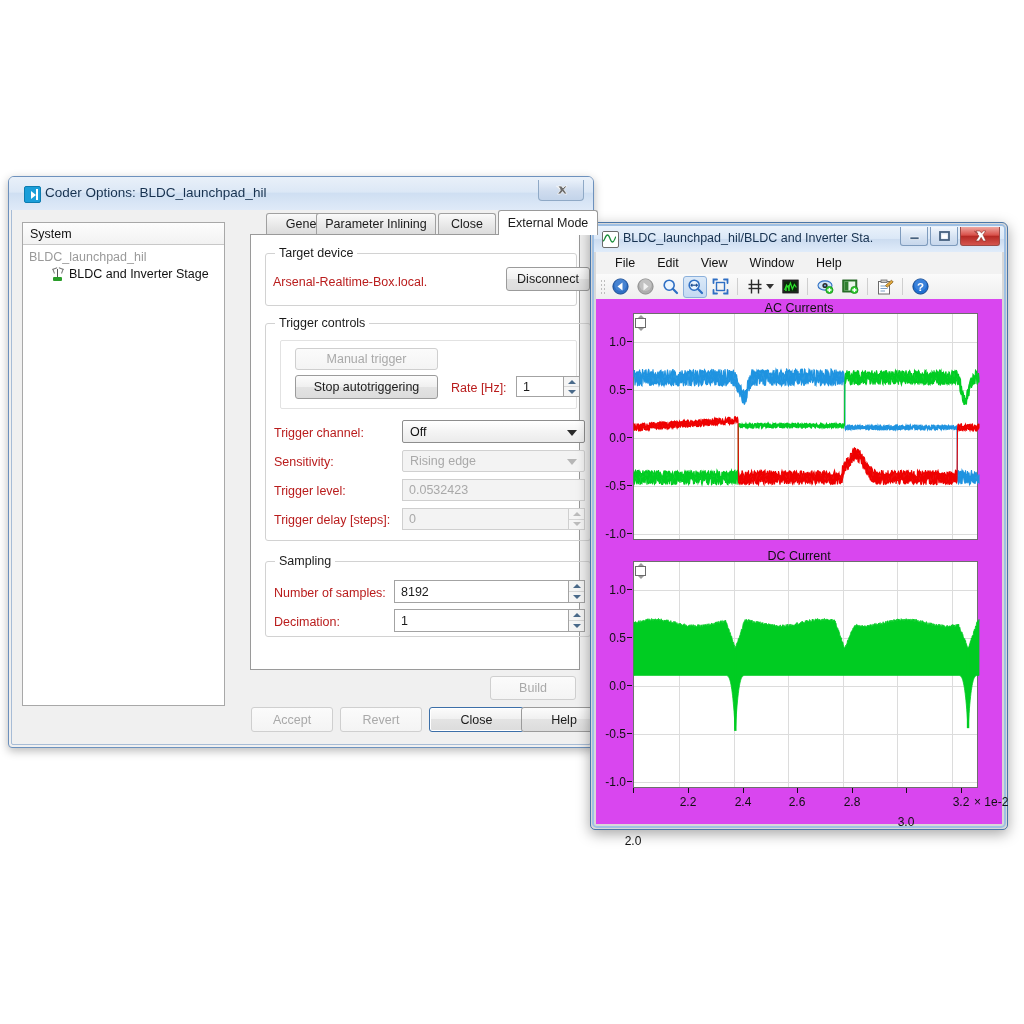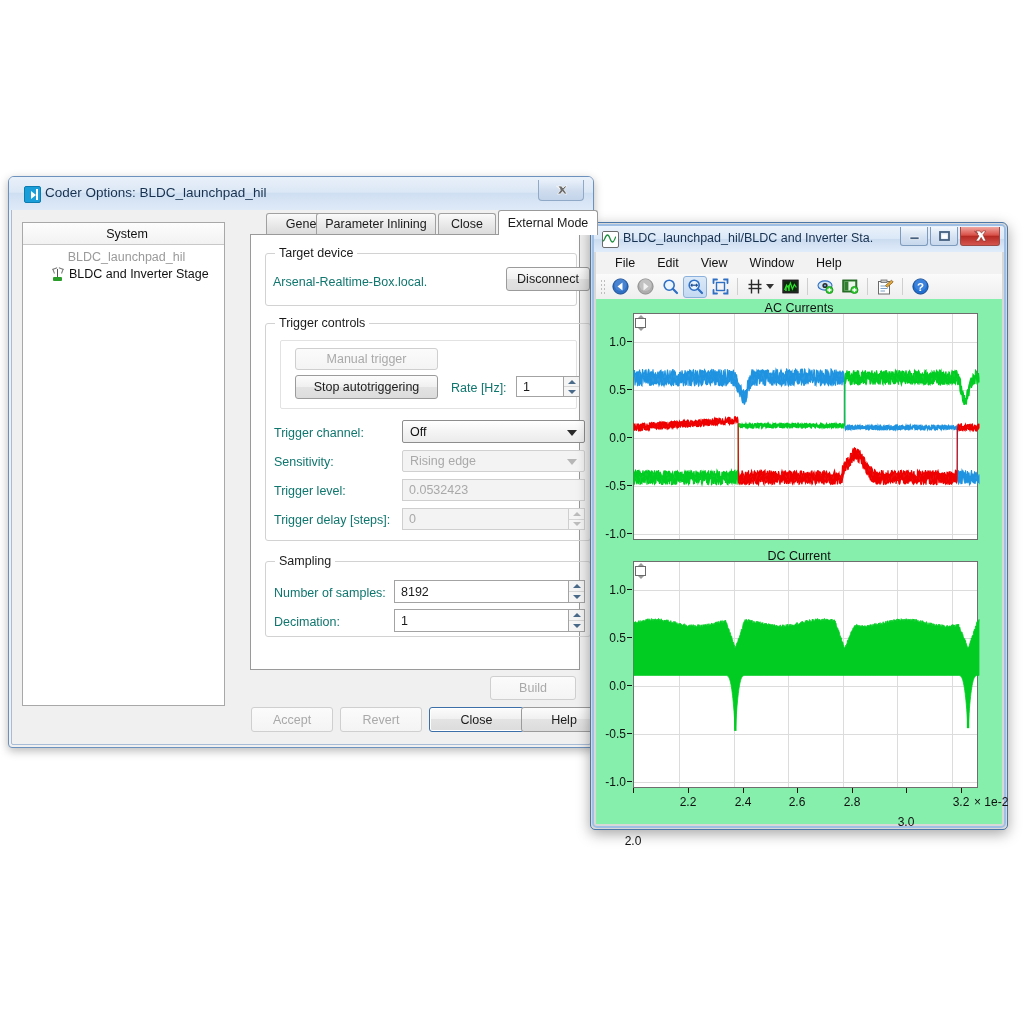--- a/index.html
+++ b/index.html
@@ -40,21 +40,21 @@
     position:absolute;left:36px;top:8px;font-size:13.5px;color:#16314f;
     white-space:nowrap;
   }
   .cd-close{
     position:absolute;right:9px;top:3px;width:44px;height:20px;
     background:linear-gradient(to bottom,#e8f0fa,#cfdcee 55%,#c3d4ea);
     border:1px solid #8fa9c6;border-top:none;border-radius:0 0 4px 4px;
     display:flex;align-items:center;justify-content:center;cursor:pointer;
   }
   .cd-close svg{display:block;}
-  .cd-body{position:absolute;left:13px;top:33px;right:13px;bottom:10px;text-align:center;}
+  .cd-body{position:absolute;left:13px;top:33px;right:13px;bottom:10px;}
 
   
   .sys-panel{
     position:absolute;left:0;top:12px;width:203px;height:484px;
     background:#fff;border:1px solid #a8a8a8;box-sizing:border-box;
   }
   .sys-header{
     height:22px;border-bottom:1px solid #c8c8c8;
     background:linear-gradient(to bottom,#fdfdfd,#f2f2f2);
     font-size:12.5px;color:#111;padding:4px 0 0 7px;box-sizing:border-box;
@@ -88,21 +88,21 @@
   }
 
   
   .group{position:absolute;border:1px solid #d2d2d2;border-radius:3px;box-sizing:border-box;}
   .group > .legend{
     position:absolute;top:-8px;left:9px;background:#fff;padding:0 4px;
     font-size:12.5px;color:#1b1b1b;white-space:nowrap;
   }
   .inner-group{position:absolute;border:1px solid #e2e2e2;border-radius:2px;box-sizing:border-box;}
 
-  .lbl{position:absolute;font-size:12.5px;color:#0f766e;white-space:nowrap;}
+  .lbl{position:absolute;font-size:12.5px;color:#b91c1c;white-space:nowrap;}
 
   .btn{
     position:absolute;box-sizing:border-box;
     background:linear-gradient(to bottom,#fcfcfc,#f0f0f0 48%,#e3e3e3 50%,#dcdcdc);
     border:1px solid #9b9b9b;border-radius:3px;
     font-size:12.5px;color:#1b1b1b;
     display:flex;align-items:center;justify-content:center;cursor:pointer;
     font-family:inherit;
   }
   .btn.disabled{
@@ -196,21 +196,21 @@
     background-image:radial-gradient(#bdbdbd 1px,transparent 1px);
     background-size:3px 4px;background-position:1px 1px;}
   .tb-btn{width:24px;height:22px;display:flex;align-items:center;justify-content:center;
     border-radius:3px;cursor:pointer;box-sizing:border-box;border:1px solid transparent;}
   .tb-btn.pressed{background:linear-gradient(to bottom,#dbe9f8,#c3d9f2);border:1px solid #8bb0db;}
   .tb-sep{width:1px;height:17px;background:#cfcfcf;margin:0 4px;}
   .tb-caret{width:0;height:0;border-left:4px solid transparent;border-right:4px solid transparent;
     border-top:5px solid #333;margin-left:-2px;margin-right:3px;cursor:pointer;}
 
   .scope-canvas{
-    position:absolute;left:5px;right:5px;top:76px;bottom:5px;background:#86efac;
+    position:absolute;left:5px;right:5px;top:76px;bottom:5px;background:#d946ef;
   }
   .plot-title{position:absolute;width:100%;text-align:center;font-size:12.5px;color:#111;}
   .plot-frame{position:absolute;background:#fff;border:1px solid #6e6e6e;box-sizing:border-box;}
   .gridline{position:absolute;background:#dcdcdc;}
   .ytick-lbl{position:absolute;font-size:12px;color:#111;text-align:right;white-space:nowrap;}
   .ytick-dash{position:absolute;width:5px;height:1px;background:#111;}
   .xtick-lbl{position:absolute;font-size:12px;color:#111;white-space:nowrap;}
   .xtick-mark{position:absolute;width:1px;height:5px;background:#111;}
   .plot-handle{
     position:absolute;width:13px;height:20px;display:flex;flex-direction:column;

